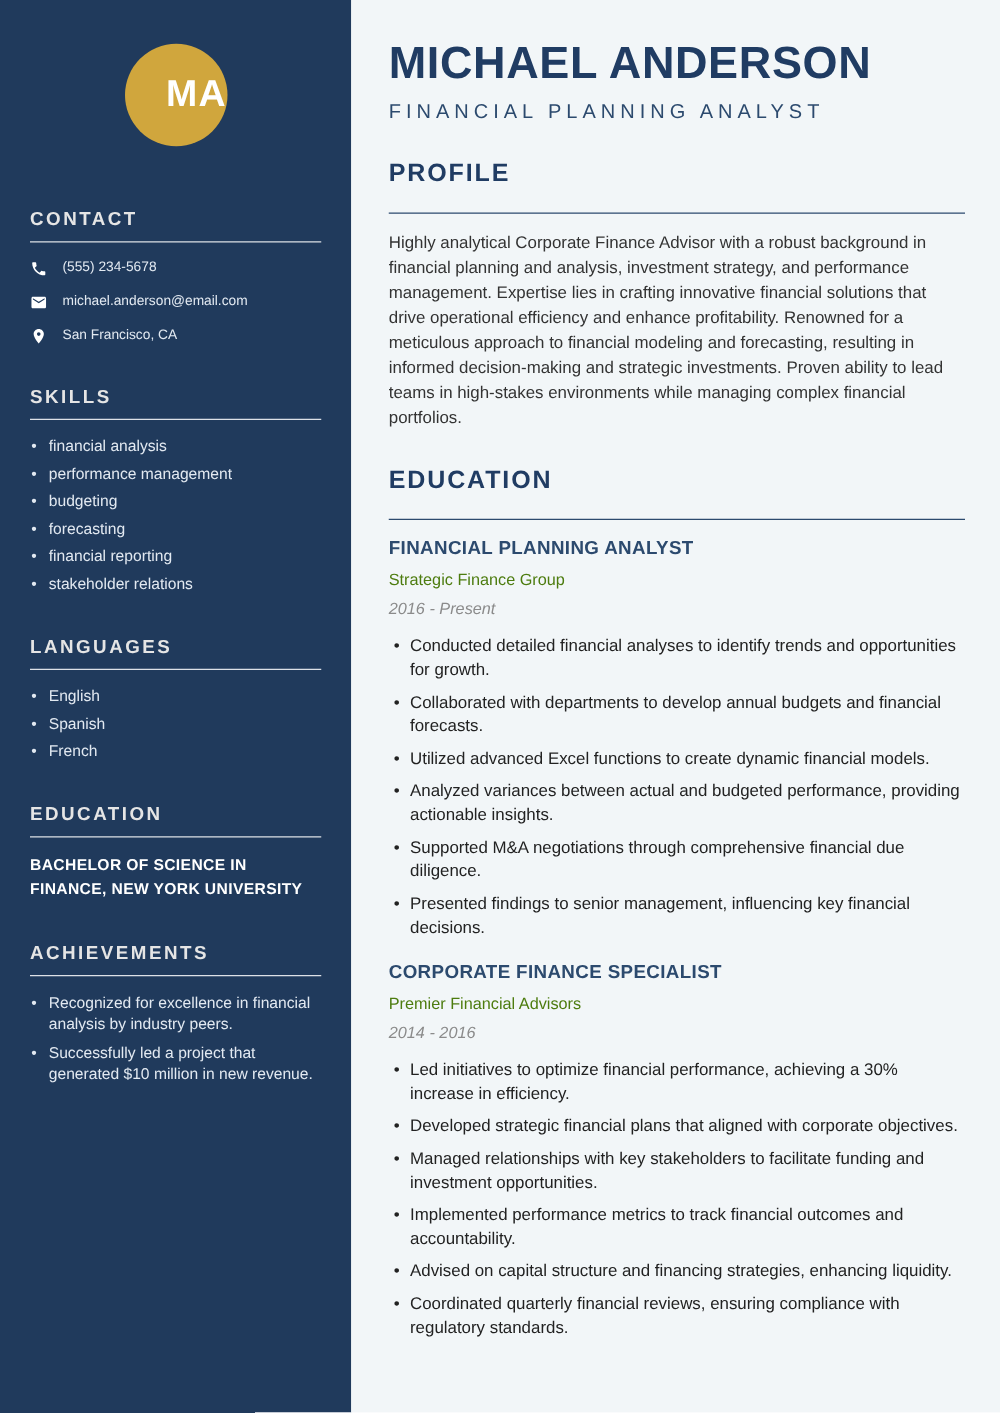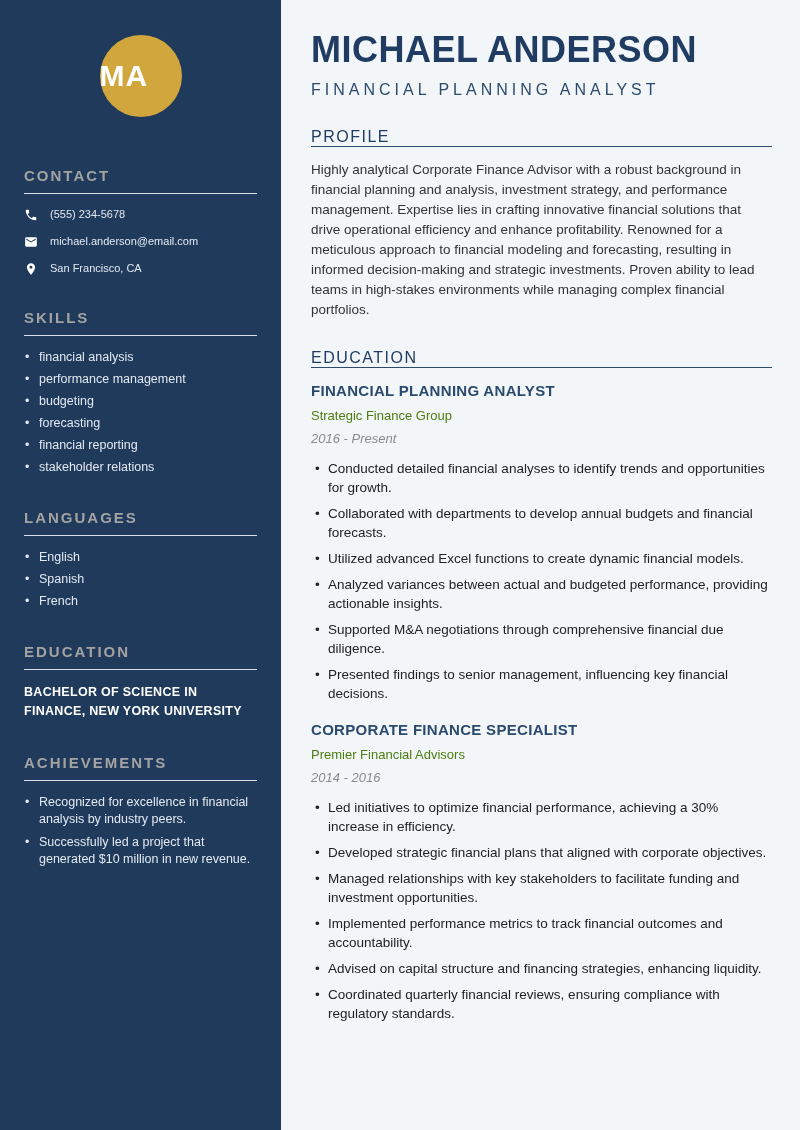--- a/index.html
+++ b/index.html
@@ -25,29 +25,29 @@
   .sidebar {
     width: 281px; flex: 0 0 281px;
     background: var(--sidebar-bg);
     color: var(--sidebar-text);
     padding: 35px 24px 20px 24px;
   }
   .avatar-wrap { display: flex; justify-content: center; }
   .avatar {
     width: 82px; height: 82px; border-radius: 50%;
     background: var(--avatar-gold);
-    display: flex; align-items: center; justify-content: flex-start;
+    display: flex; align-items: center; justify-content: flex-end;
   }
   .avatar span {
     color: #ffffff; font-size: 30px; font-weight: bold; letter-spacing: 1px;
   }
   .side-section { margin-top: 33px; }
   .side-section:first-of-type { margin-top: 50px; }
   .s-head {
-    color: #a3a3a3; font-size: 15px; font-weight: bold;
+    color: #e5e5e5; font-size: 15px; font-weight: bold;
     letter-spacing: 2px;
     padding-bottom: 9px;
     border-bottom: 1px solid rgba(255,255,255,0.85);
     margin-bottom: 13px;
   }
   .contact-row {
     display: flex; align-items: center;
     margin-bottom: 12px;
     font-size: 11px; line-height: 15px;
   }
@@ -87,22 +87,22 @@
     line-height: 40px;
   }
   .job-subtitle {
     margin-top: 11px;
     color: var(--subheading-navy);
     font-size: 16px; letter-spacing: 4px;
   }
   .m-section { margin-top: 29px; }
   .m-head {
     color: var(--heading-navy);
-    font-size: 16px; font-weight: normal; letter-spacing: 1.5px;
-    padding-bottom: 0;
+    font-size: 20px; font-weight: bold; letter-spacing: 1.5px;
+    padding-bottom: 19px;
     border-bottom: 1px solid var(--subheading-navy);
     margin-bottom: 13px;
   }
   .profile-text {
     color: var(--body-text);
     font-size: 13.5px; line-height: 20px;
   }
   .job { margin-top: 14px; }
   .job + .job { margin-top: 18px; }
   .job-title {

